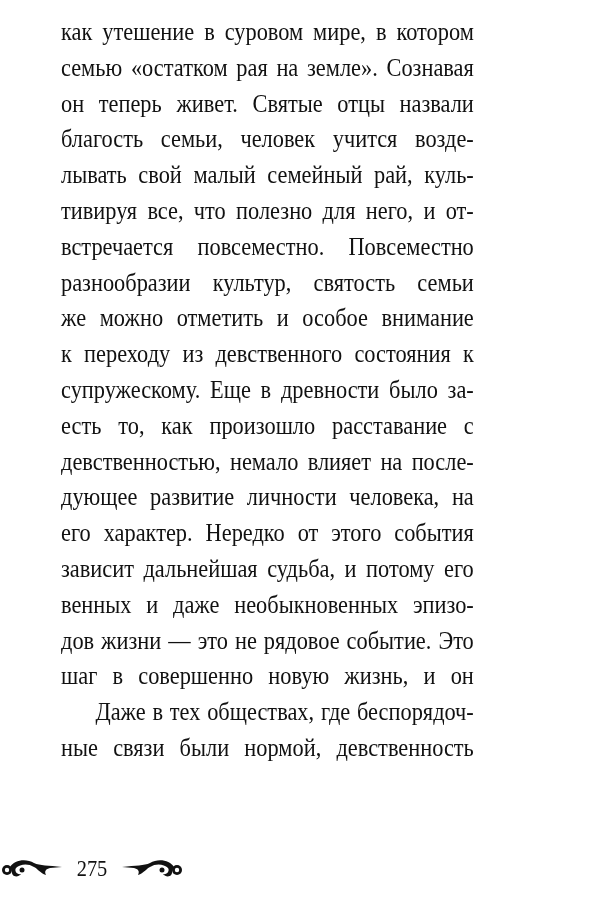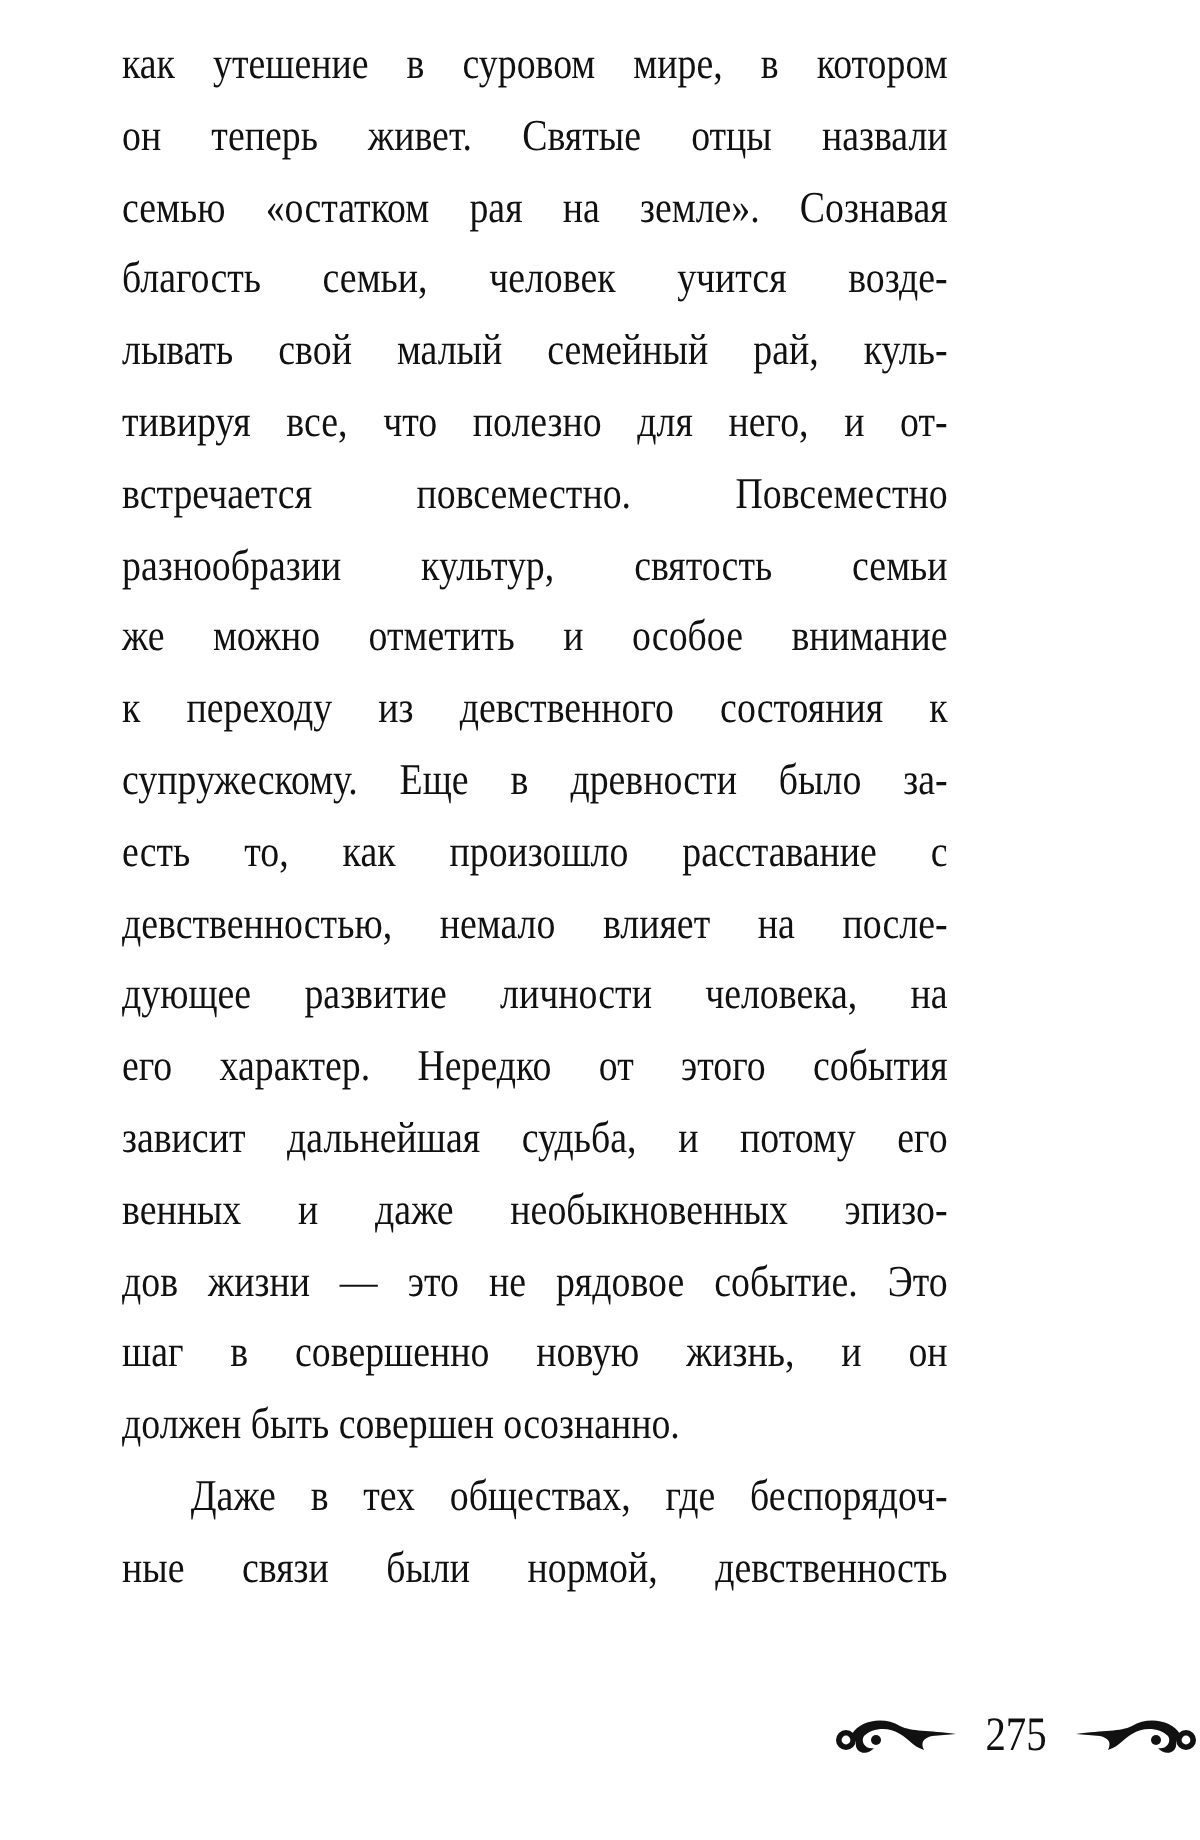--- a/index.html
+++ b/index.html
@@ -4,53 +4,53 @@
 <style>
   html, body { margin: 0; padding: 0; background: #ffffff; }
   body { width: 600px; height: 920px; position: relative; overflow: hidden; }
   .page {
     position: absolute; left: 61px; top: 14px; width: 480px;
     font-family: "Liberation Serif", "DejaVu Serif", serif;
     color: #111111;
   }
   .line {
     height: 35.8px; line-height: 35.8px; white-space: nowrap;
-    font-size: 22px;
+    font-size: 26px;
     transform-origin: left center;
     display: flex; justify-content: space-between;
   }
   .line-inner {
     display: block; width: 480px; text-align: justify; text-align-last: justify;
     transform: scaleX(0.86); transform-origin: left center; width: 558px;
   }
   .line.last .line-inner { text-align-last: left; }
   .line.indent .line-inner { padding-left: 40px; width: 518px; }
   .footer {
     position: absolute; left: 0; top: 848px; width: 600px; height: 40px;
-    display: flex; justify-content: flex-end; align-items: center; gap: 10px;
+    display: flex; justify-content: flex-start; align-items: center; gap: 10px;
   }
   .pagenum {
     font-family: "Liberation Serif", "DejaVu Serif", serif;
     font-size: 24px; color: #111; display: inline-block;
     transform: scaleX(0.85);
   }
   .orn { width: 64px; height: 26px; display: inline-block; }
 </style>
 </head>
 <body>
 
 <div class="page">
   <div class="line">
       <span class="line-inner">как утешение в суровом мире, в котором</span>
     </div>
   <div class="line">
-      <span class="line-inner">он теперь живет. Святые отцы назвали</span>
+      <span class="line-inner">семью «остатком рая на земле». Сознавая</span>
     </div>
   <div class="line">
-      <span class="line-inner">семью «остатком рая на земле». Сознавая</span>
+      <span class="line-inner">он теперь живет. Святые отцы назвали</span>
     </div>
   <div class="line">
       <span class="line-inner">благость семьи, человек учится возде-</span>
     </div>
   <div class="line">
       <span class="line-inner">лывать свой малый семейный рай, куль-</span>
     </div>
   <div class="line">
       <span class="line-inner">тивируя все, что полезно для него, и от-</span>
     </div>
@@ -86,23 +86,20 @@
     </div>
   <div class="line">
       <span class="line-inner">венных и даже необыкновенных эпизо-</span>
     </div>
   <div class="line">
       <span class="line-inner">дов жизни — это не рядовое событие. Это</span>
     </div>
   <div class="line">
       <span class="line-inner">шаг в совершенно новую жизнь, и он</span>
     </div>
-  <div class="line last">
-      <span class="line-inner">должен быть совершен осознанно.</span>
-    </div>
   <div class="line indent">
       <span class="line-inner">Даже в тех обществах, где беспорядоч-</span>
     </div>
   <div class="line">
       <span class="line-inner">ные связи были нормой, девственность</span>
     </div>
 </div>
 
 <div class="footer">
   <svg class="orn" viewBox="0 0 64 26">

